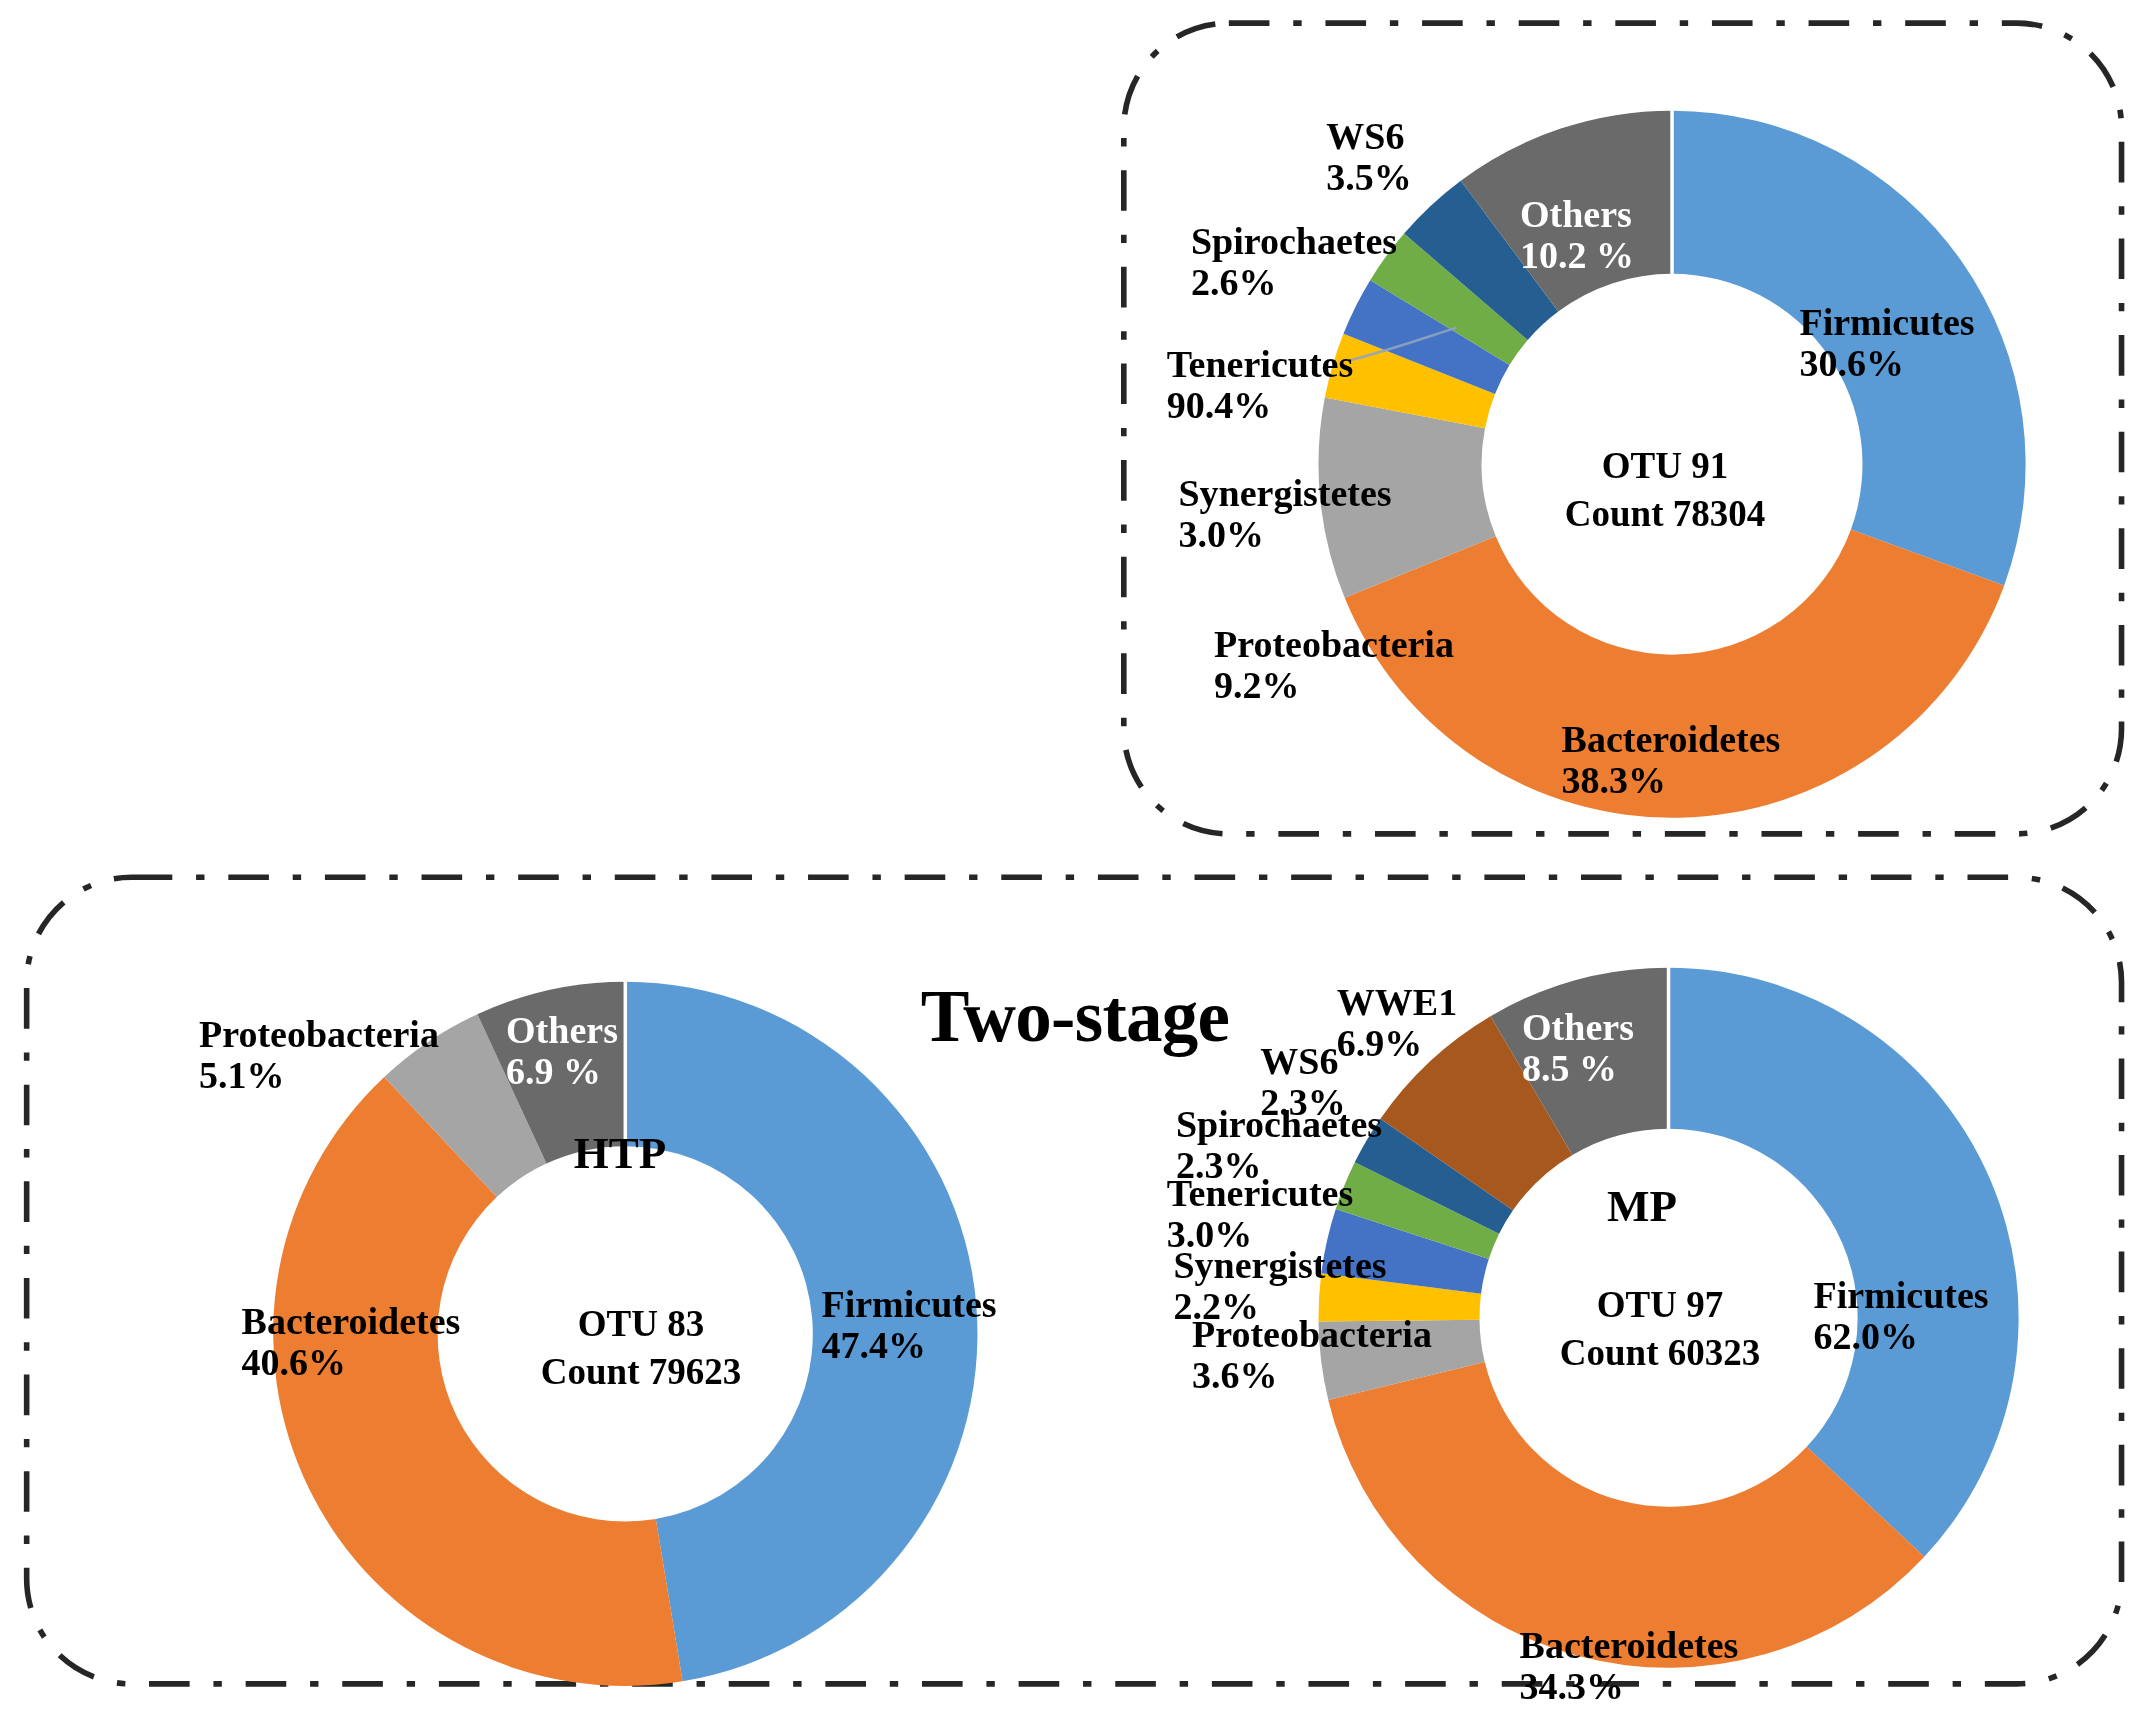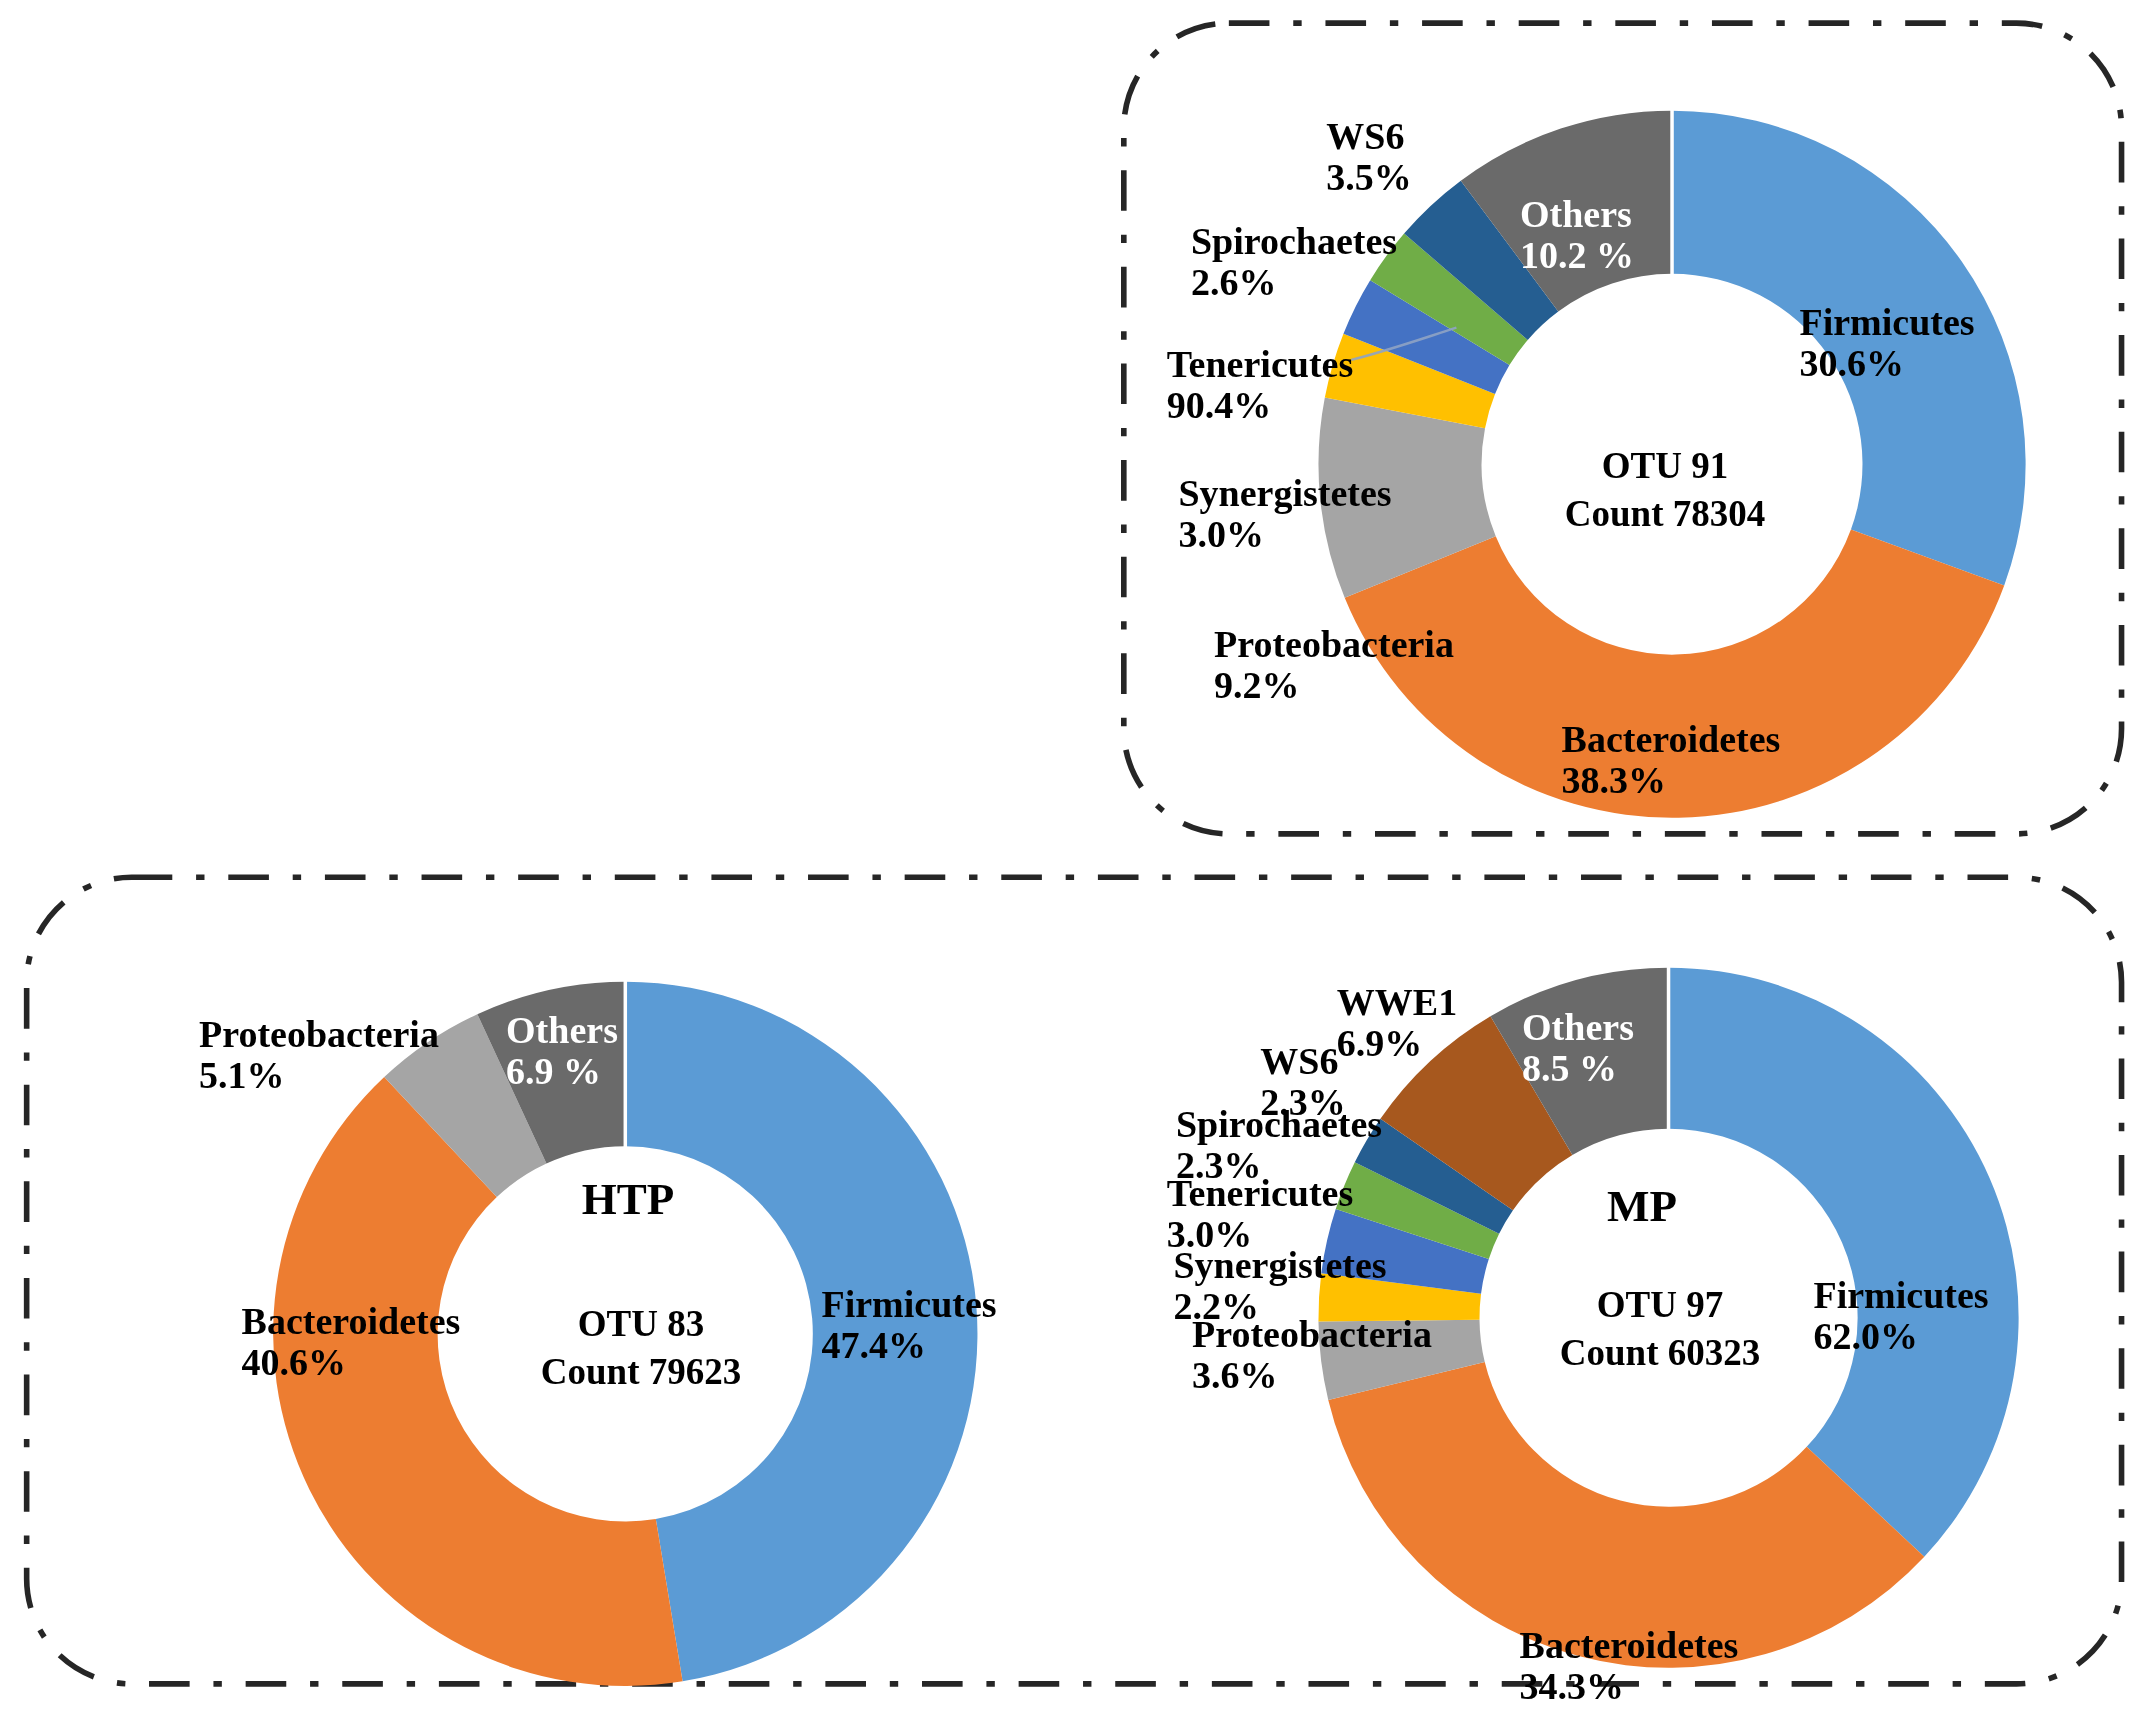--- a/index.html
+++ b/index.html
@@ -65,20 +65,21 @@
         <path d="M 1897.0 1999.4 A 500 500 0 0 1 1883.0 1887.5 L 2113.0 1885.0 A 270 270 0 0 0 2120.5 1945.4 Z" fill="#A5A5A5"></path>
         <path d="M 1883.0 1887.5 A 500 500 0 0 1 1887.0 1818.6 L 2115.2 1847.8 A 270 270 0 0 0 2113.0 1885.0 Z" fill="#FFC000"></path>
         <path d="M 1887.0 1818.6 A 500 500 0 0 1 1907.7 1726.9 L 2126.3 1798.2 A 270 270 0 0 0 2115.2 1847.8 Z" fill="#4472C4"></path>
         <path d="M 1907.7 1726.9 A 500 500 0 0 1 1934.9 1660.1 L 2141.0 1762.2 A 270 270 0 0 0 2126.3 1798.2 Z" fill="#70AD47"></path>
         <path d="M 1934.9 1660.1 A 500 500 0 0 1 1971.5 1598.0 L 2160.8 1728.6 A 270 270 0 0 0 2141.0 1762.2 Z" fill="#255E91"></path>
         <path d="M 1971.5 1598.0 A 500 500 0 0 1 2128.7 1451.5 L 2245.7 1649.5 A 270 270 0 0 0 2160.8 1728.6 Z" fill="#A7581E"></path>
         <path d="M 2128.7 1451.5 A 500 500 0 0 1 2383.0 1382.0 L 2383.0 1612.0 A 270 270 0 0 0 2245.7 1649.5 Z" fill="#6A6A6A"></path>
         <line x1="2383" y1="1614" x2="2383" y2="1381" stroke="#ffffff" stroke-width="5"></line>
       </g>
     </svg>
+  <div class="stage-title" id="title-two">Two-stage</div>
   <div id="labels-layer">
       <div class="seg-label" style="left: 1887px; top: 312px;">
         <div>Firmicutes</div>
         <div>30.6%</div>
       </div>
       <div class="seg-label" style="left: 1671px; top: 729px;">
         <div>Bacteroidetes</div>
         <div>38.3%</div>
       </div>
       <div class="seg-label" style="left: 1334px; top: 634px;">
@@ -118,21 +119,21 @@
         <div>40.6%</div>
       </div>
       <div class="seg-label" style="left: 319px; top: 1024px;">
         <div>Proteobacteria</div>
         <div>5.1%</div>
       </div>
       <div class="seg-label white" style="left: 562px; top: 1020px;">
         <div>Others</div>
         <div>6.9 %</div>
       </div>
-      <div class="center-title" style="left: 620px; top: 1199px; margin-left: 8px;">HTP</div>
+      <div class="center-title" style="left: 620px; top: 1153px;">HTP</div>
       <div class="center-block" style="left: 624px; top: 1348px; margin-left: 17px;">
         <div>OTU 83</div>
         <div>Count 79623</div>
       </div>
       <div class="seg-label" style="left: 1901px; top: 1285px;">
         <div>Firmicutes</div>
         <div>62.0%</div>
       </div>
       <div class="seg-label" style="left: 1629px; top: 1635px;">
         <div>Bacteroidetes</div>

